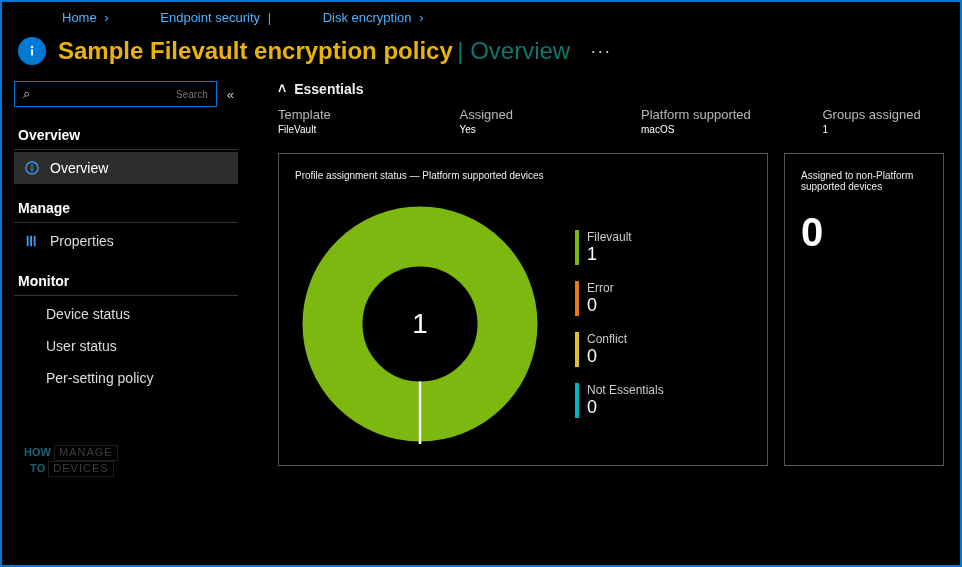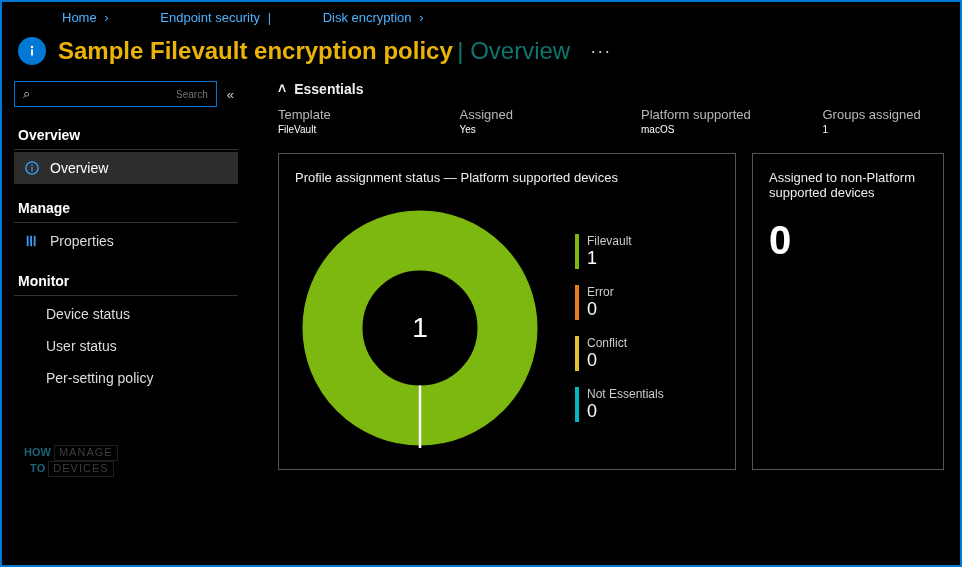--- a/index.html
+++ b/index.html
@@ -118,25 +118,25 @@
     .cards-row { display: flex; gap: 16px; }
     .card {
       border: 1px solid #555;
       padding: 16px;
     }
     .card.chart-card {
       flex: 1;
       min-width: 0;
     }
     .card.small-card {
-      width: 192px;
+      width: 160px;
       flex-shrink: 0;
     }
     .card-title {
-      font-size: 13px;
+      font-size: 10px;
       color: #eee;
       margin-bottom: 18px;
     }
     .chart-body {
       display: flex;
       align-items: center;
       gap: 30px;
     }
     .donut-wrap {
       position: relative;

